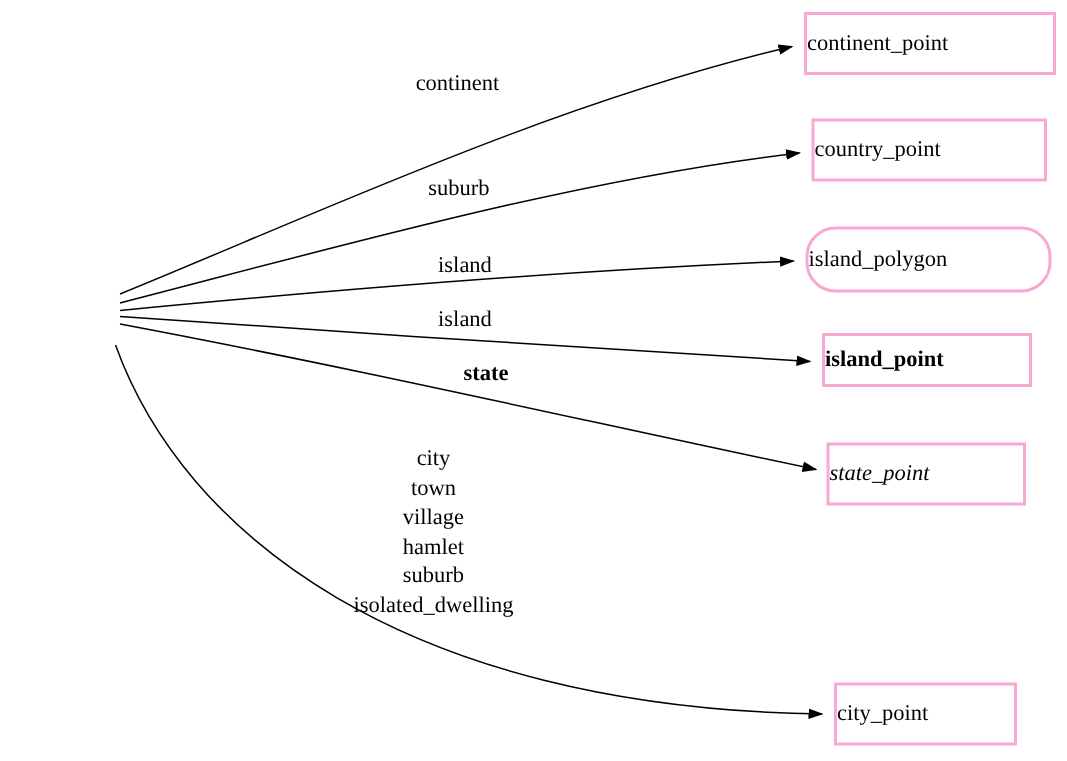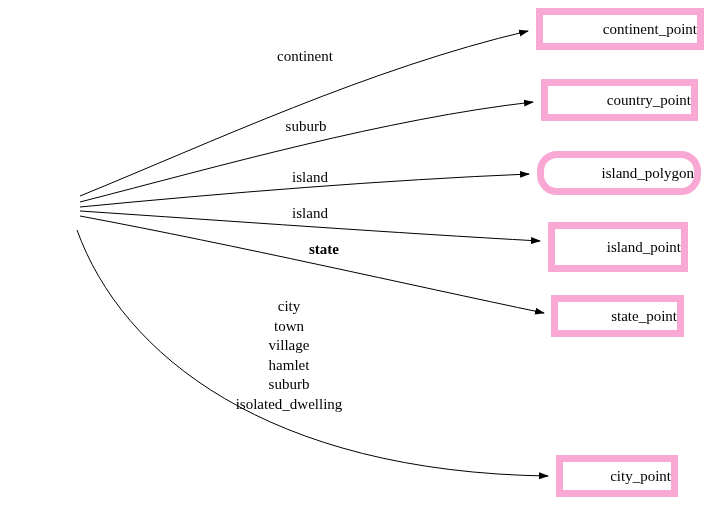--- a/index.html
+++ b/index.html
@@ -19,25 +19,25 @@
   .edges-svg {
     position: absolute;
     left: 0;
     top: 0;
     width: 711px;
     height: 507px;
   }
   .node {
     position: absolute;
     box-sizing: border-box;
-    border: 7px solid #f9a8d4;
+    border: 2px solid #f9a8d4;
     background: #ffffff;
     display: flex;
     align-items: center;
-    justify-content: flex-end;
+    justify-content: flex-start;
     font-size: 15px;
     white-space: nowrap;
   }
   .edge-label {
     position: absolute;
     transform: translateX(-50%);
     font-size: 15px;
     text-align: center;
     white-space: nowrap;
     line-height: 19.5px;
@@ -68,25 +68,25 @@
   </div>
 
   <div class="node" style="left:541px; top:79px; width:157px; height:42px;">
     <span>country_point</span>
   </div>
 
   <div class="node" style="left:537px; top:151px; width:164px; height:44px;border-radius:20px;">
     <span>island_polygon</span>
   </div>
 
-  <div class="node" style="left:548px; top:222px; width:140px; height:50px;">
+  <div class="node" style="left:548px; top:222px; width:140px; height:36px;font-weight:bold;">
     <span>island_point</span>
   </div>
 
-  <div class="node" style="left:551px; top:295px; width:133px; height:42px;">
+  <div class="node" style="left:551px; top:295px; width:133px; height:42px;font-style:italic;">
     <span>state_point</span>
   </div>
 
   <div class="node" style="left:556px; top:455px; width:122px; height:42px;">
     <span>city_point</span>
   </div>
 
   <div class="edge-label" style="left:305px; top:47px;">continent</div>
 
   <div class="edge-label" style="left:306px; top:117px;">suburb</div>

